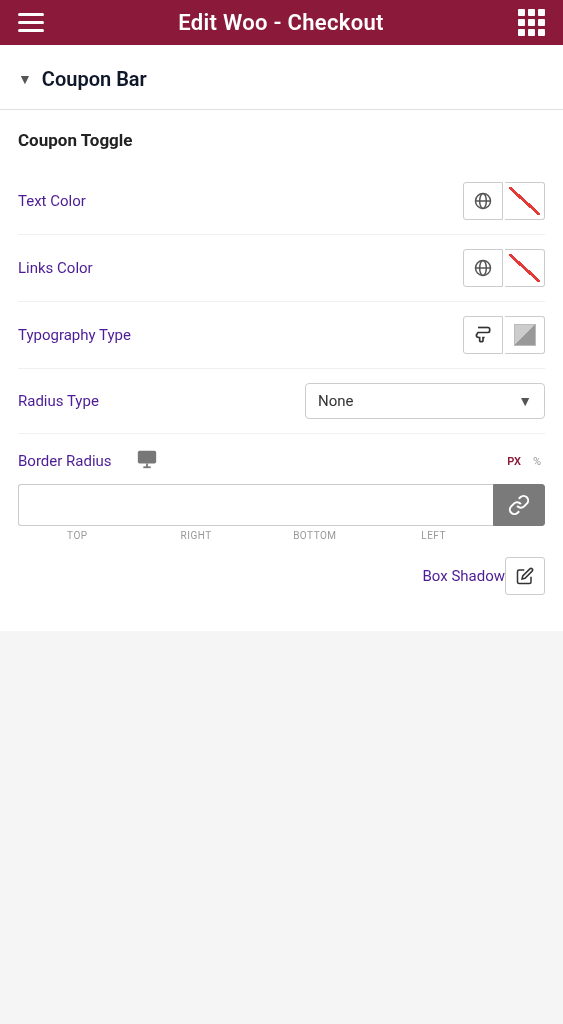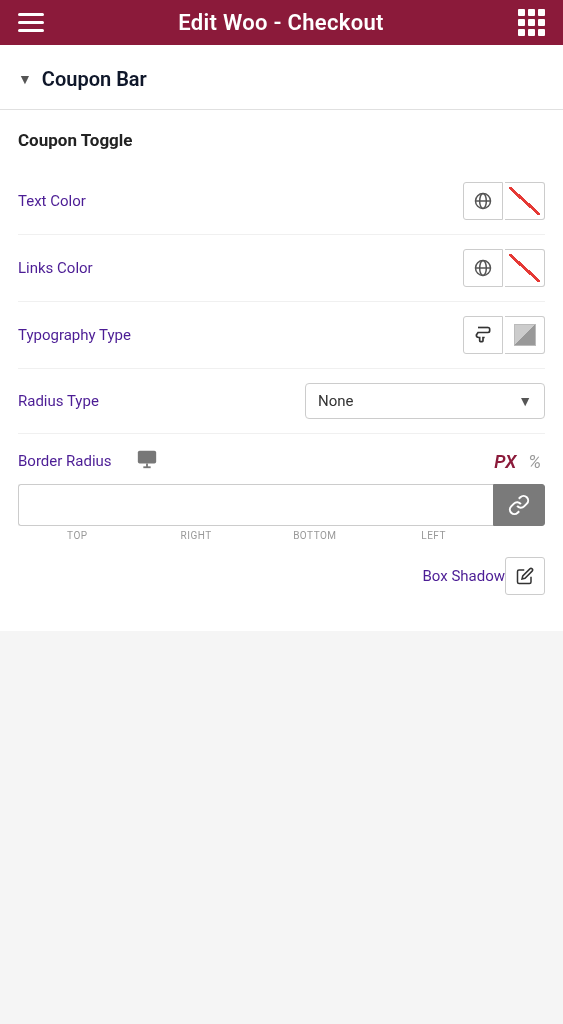--- a/index.html
+++ b/index.html
@@ -235,26 +235,25 @@
     .border-radius-label-group {
       display: flex;
       align-items: center;
       gap: 24px;
     }
     .unit-toggle {
       display: flex;
       gap: 4px;
     }
     .unit-btn {
-      font-size: 18px;
+      font-size: 11px;
       font-weight: 600;
       color: #8b1a3a;
       cursor: pointer;
       padding: 2px 4px;
-      font-style: italic;
     }
     .unit-btn.inactive {
       color: #999;
       font-weight: 400;
     }
 
     .radius-inputs {
       display: grid;
       grid-template-columns: 1fr 1fr 1fr 1fr 52px;
       gap: 0;

